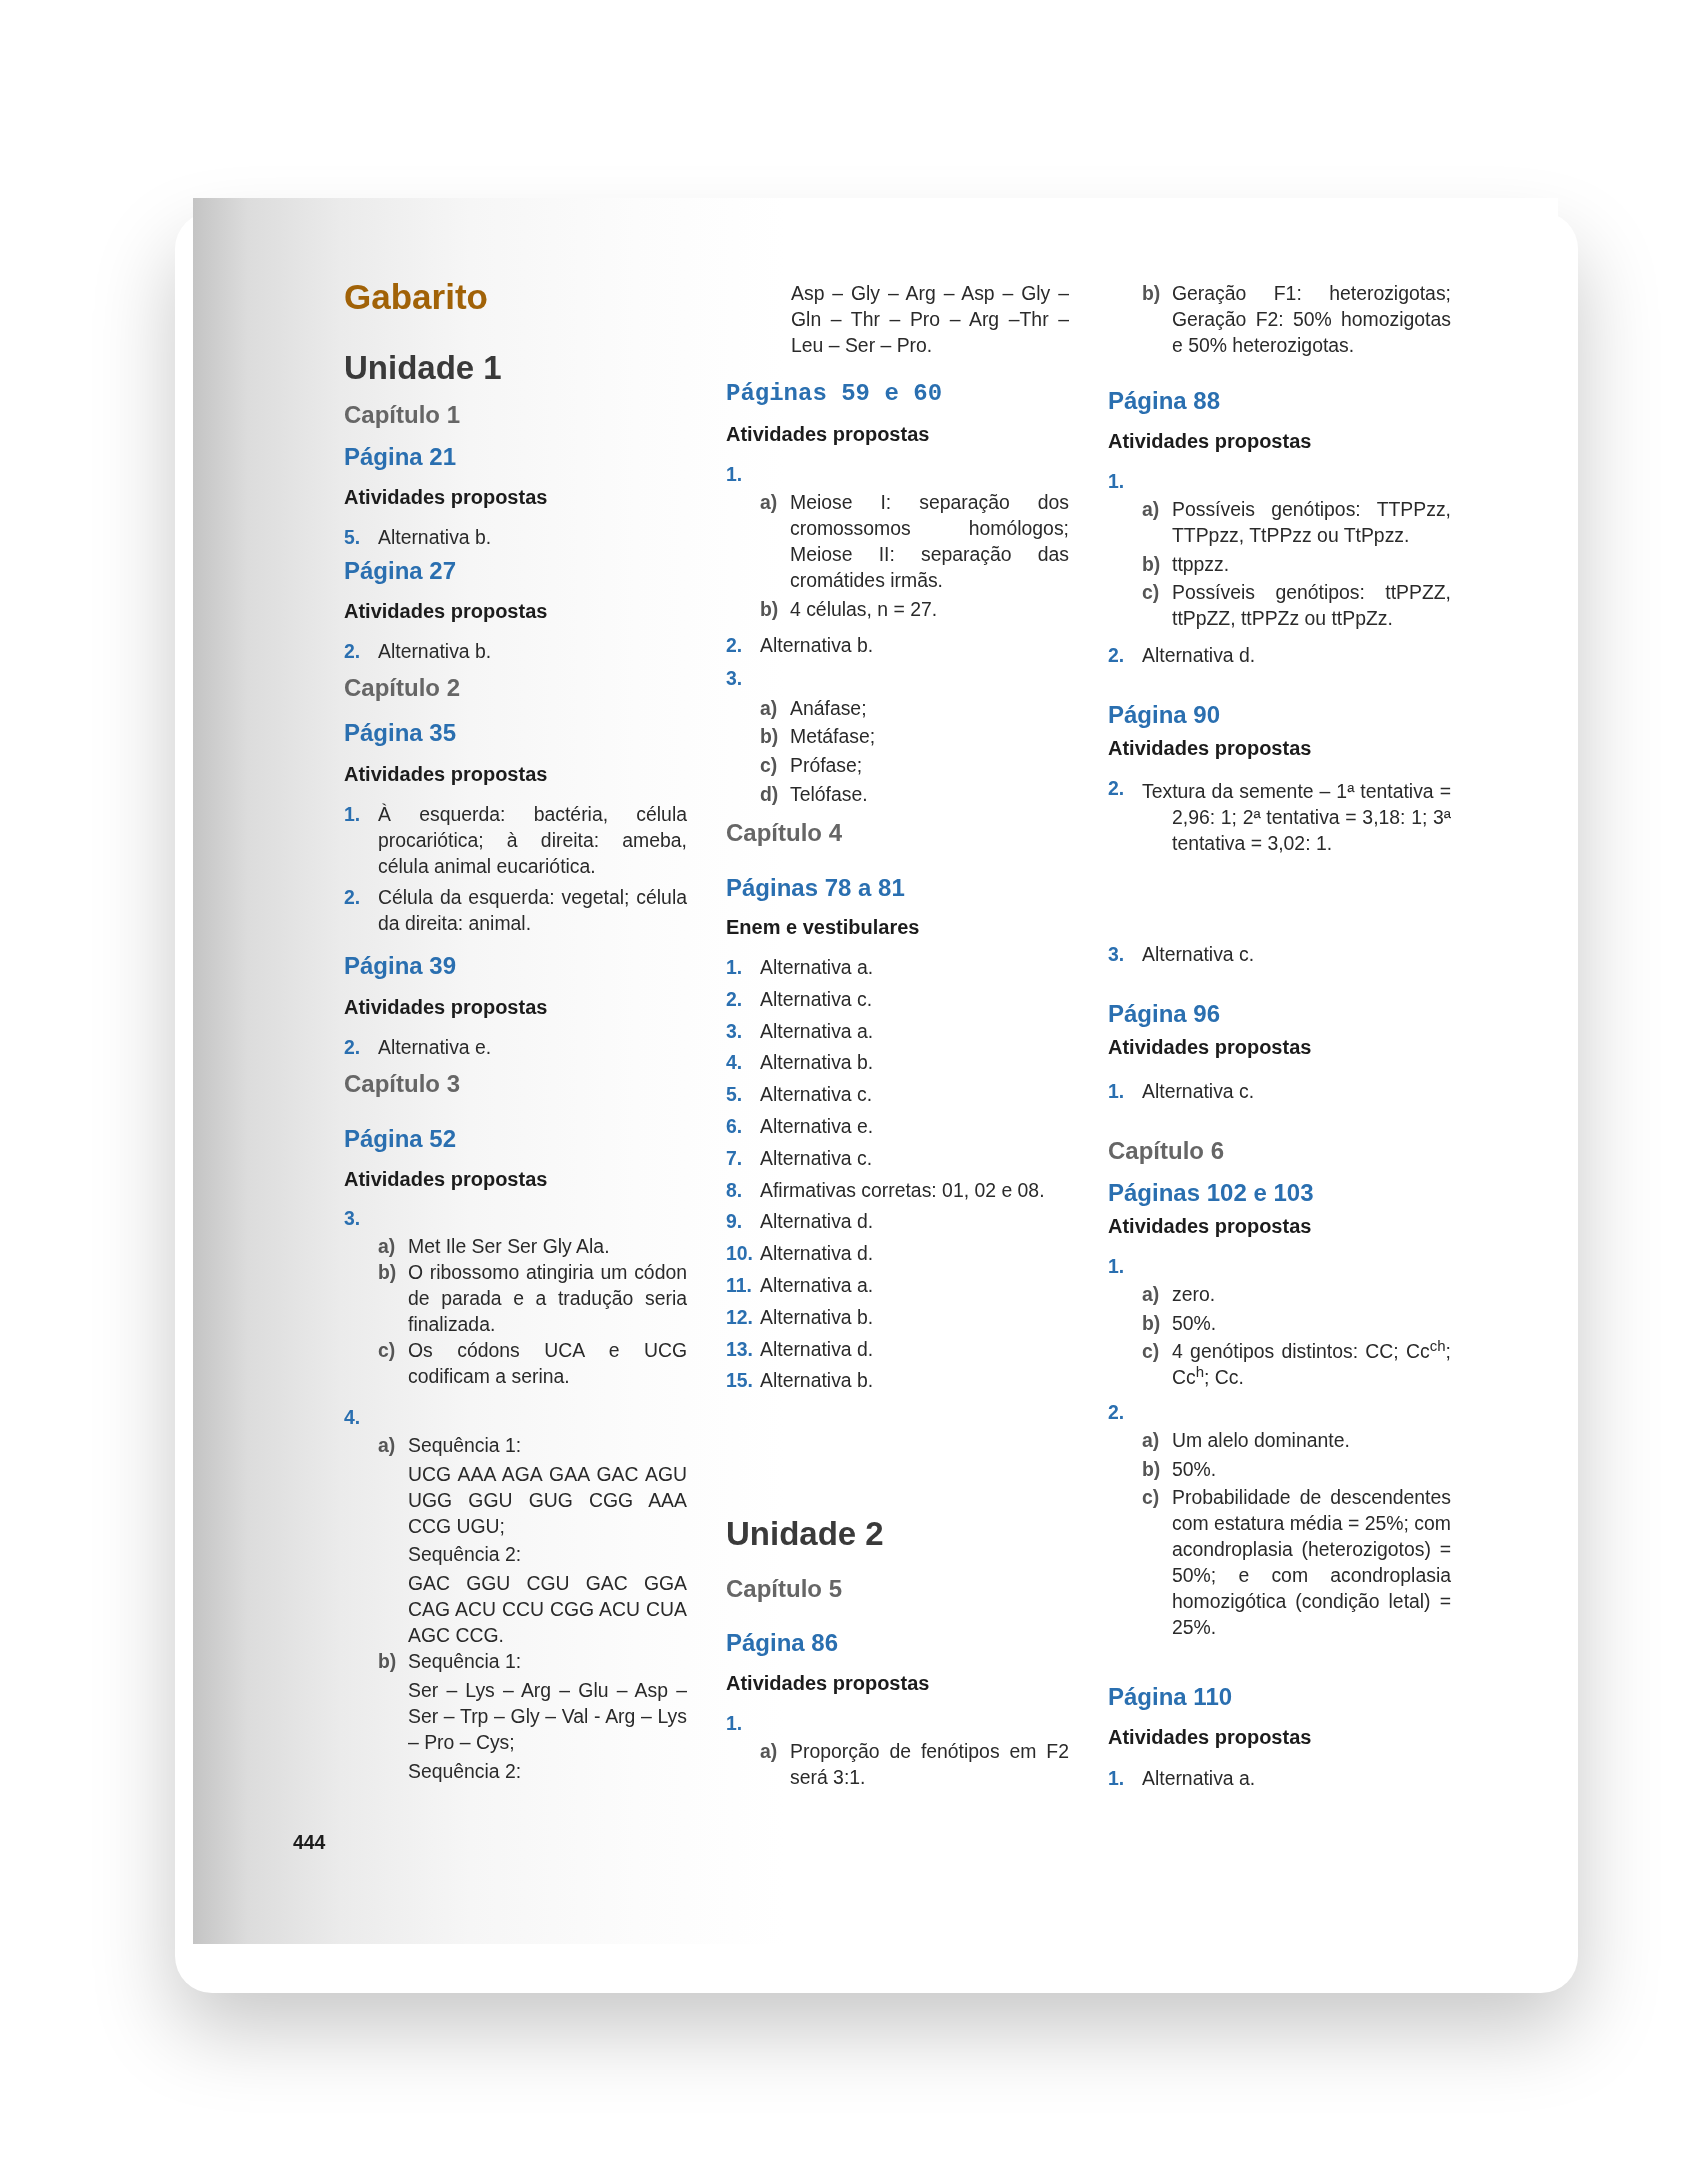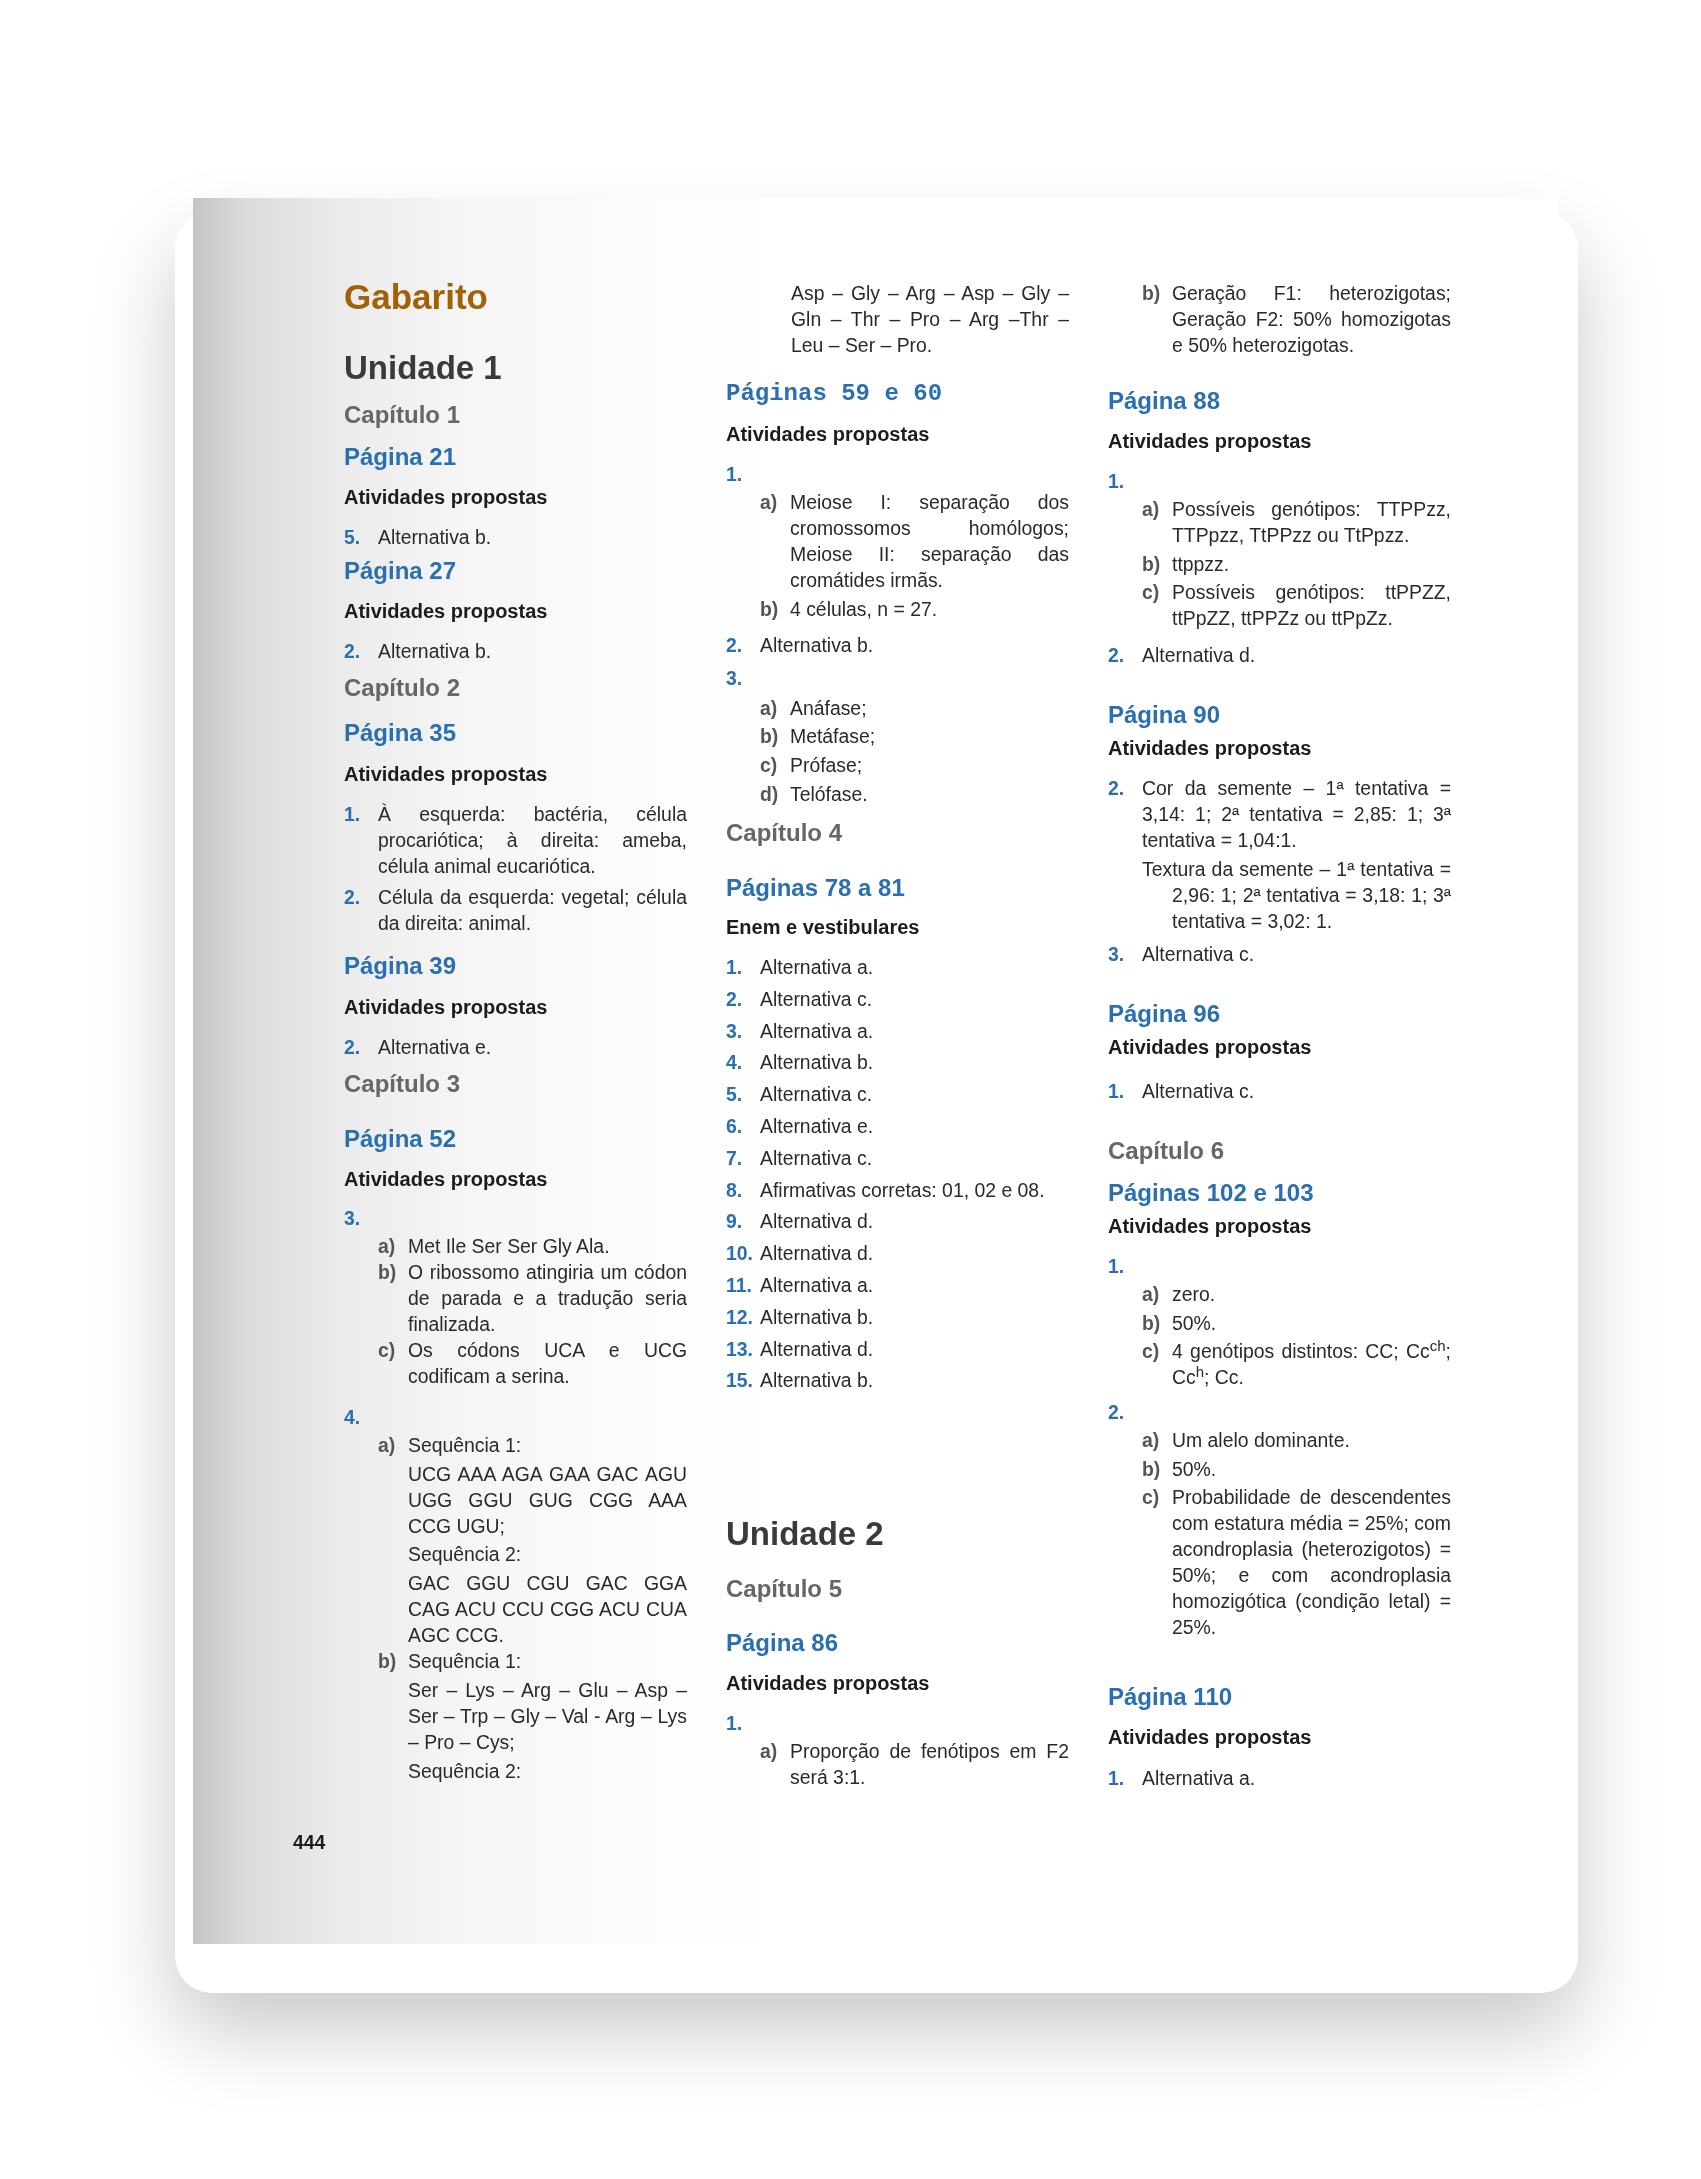--- a/index.html
+++ b/index.html
@@ -240,21 +240,20 @@
   </div>
 </div>
 <div class="abs item" style="left:1108px;top:642px;">
   <span class="num">2.</span>
   <span class="txt">Alternativa d.</span>
 </div>
 <div class="abs pg" style="left:1108px;top:701px;">Página 90</div>
 <div class="abs sub" style="left:1108px;top:737px;">Atividades propostas</div>
 <div class="abs item" style="left:1108px;top:775px;">
   <span class="num">2.</span>
-  <span class="txt">Cor da semente – 1ª tentativa = 3,14: 1; 2ª tentativa = 2,85: 1; 3ª tentativa = 1,04:1.</span>
   <span class="indent2" style="margin-top:2.8px;">Textura da semente – 1ª tentativa = 2,96: 1; 2ª tentativa = 3,18: 1; 3ª tentativa = 3,02: 1.</span>
 </div>
 <div class="abs item" style="left:1108px;top:941px;">
   <span class="num">3.</span>
   <span class="txt">Alternativa c.</span>
 </div>
 <div class="abs pg" style="left:1108px;top:1000px;">Página 96</div>
 <div class="abs sub" style="left:1108px;top:1036px;">Atividades propostas</div>
 <div class="abs item" style="left:1108px;top:1078px;">
   <span class="num">1.</span>

